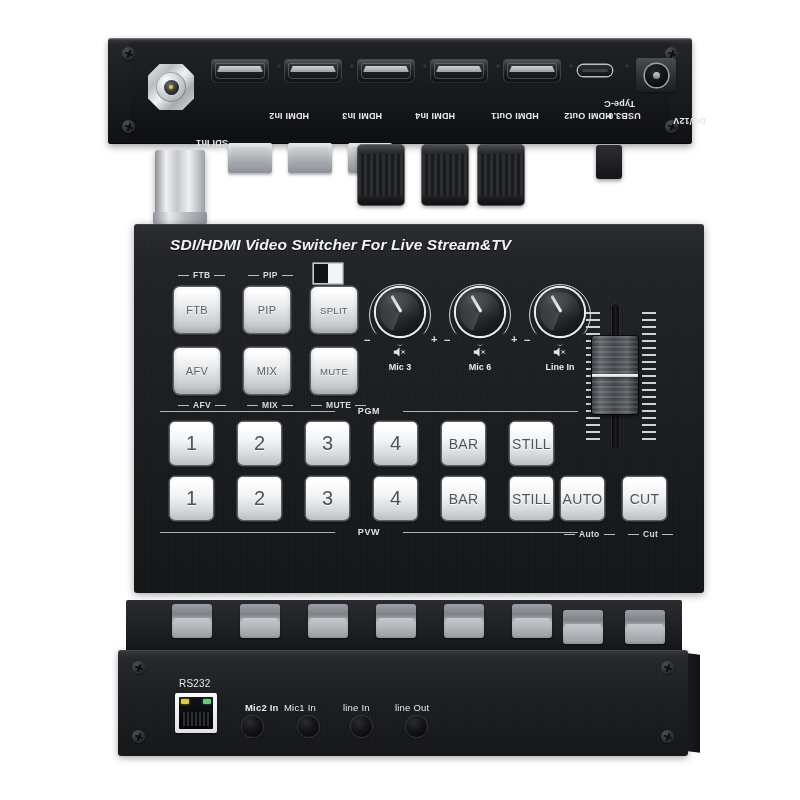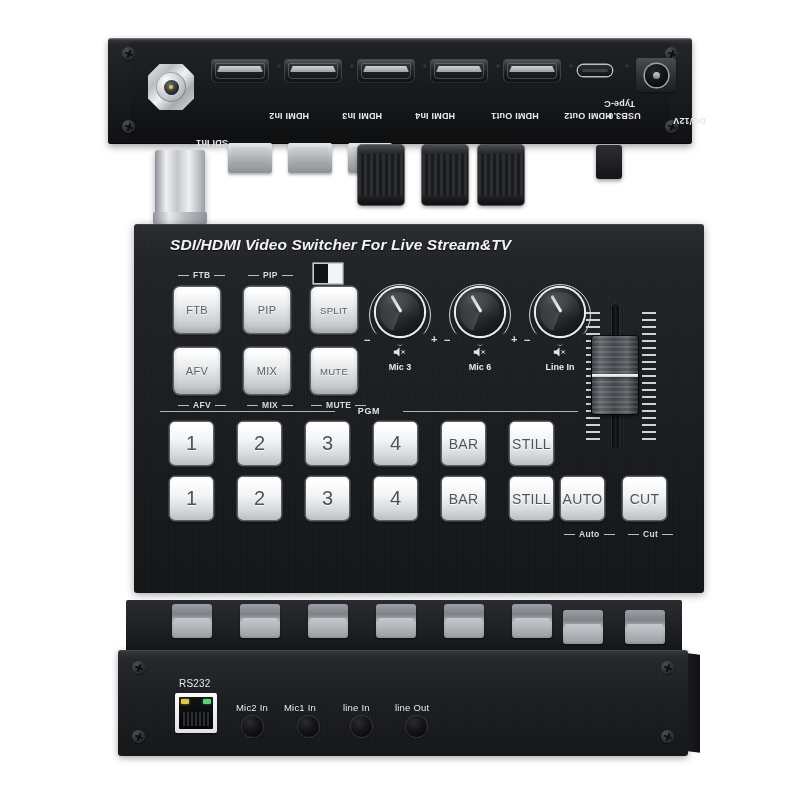--- a/index.html
+++ b/index.html
@@ -579,20 +579,25 @@
       <span>STILL</span>
       </div>
 
     <div class="srcbtn txt" style="left:427px;top:253px;">
       <span>AUTO</span>
       </div>
     <div class="srcbtn txt" style="left:489px;top:253px;">
       <span>CUT</span>
       </div>
 
+    <div class="rule" style="left:36px;top:303px;width:398px;">
+      <i class="ln" style="width:175px;"></i>
+      <span>PVW</span>
+      <i class="ln" style="width:175px;"></i>
+    </div>
     <div class="bracket" style="left:430px;top:305px;">
       <i class="bar"></i>
         <span>Auto</span>
         <i class="bar"></i>
     </div>
     <div class="bracket" style="left:494px;top:305px;">
       <i class="bar"></i>
         <span>Cut</span>
         <i class="bar"></i>
     </div>
@@ -616,21 +621,21 @@
     <div class="screw" style="right:14px;top:11px;"></div>
     <div class="screw" style="right:14px;top:80px;"></div>
 
     <div class="front-label" style="left:61px;top:28px;font-size:10px;">RS232</div>
     <div class="rj45" style="left:57px;top:43px;">
       <div class="cav"></div>
       <div class="l1"></div>
       <div class="l2"></div>
     </div>
 
-    <div class="front-label" style="left:118px;top:52px;">Mic2 In</div>
+    <div class="front-label" style="left:127px;top:52px;font-weight:bold;">Mic2 In</div>
     <div class="jack" style="left:124px;top:66px;"></div>
 
     <div class="front-label" style="left:166px;top:52px;">Mic1 In</div>
     <div class="jack" style="left:180px;top:66px;"></div>
 
     <div class="front-label" style="left:225px;top:52px;">line In</div>
     <div class="jack" style="left:233px;top:66px;"></div>
 
     <div class="front-label" style="left:277px;top:52px;">line Out</div>
     <div class="jack" style="left:288px;top:66px;"></div>

